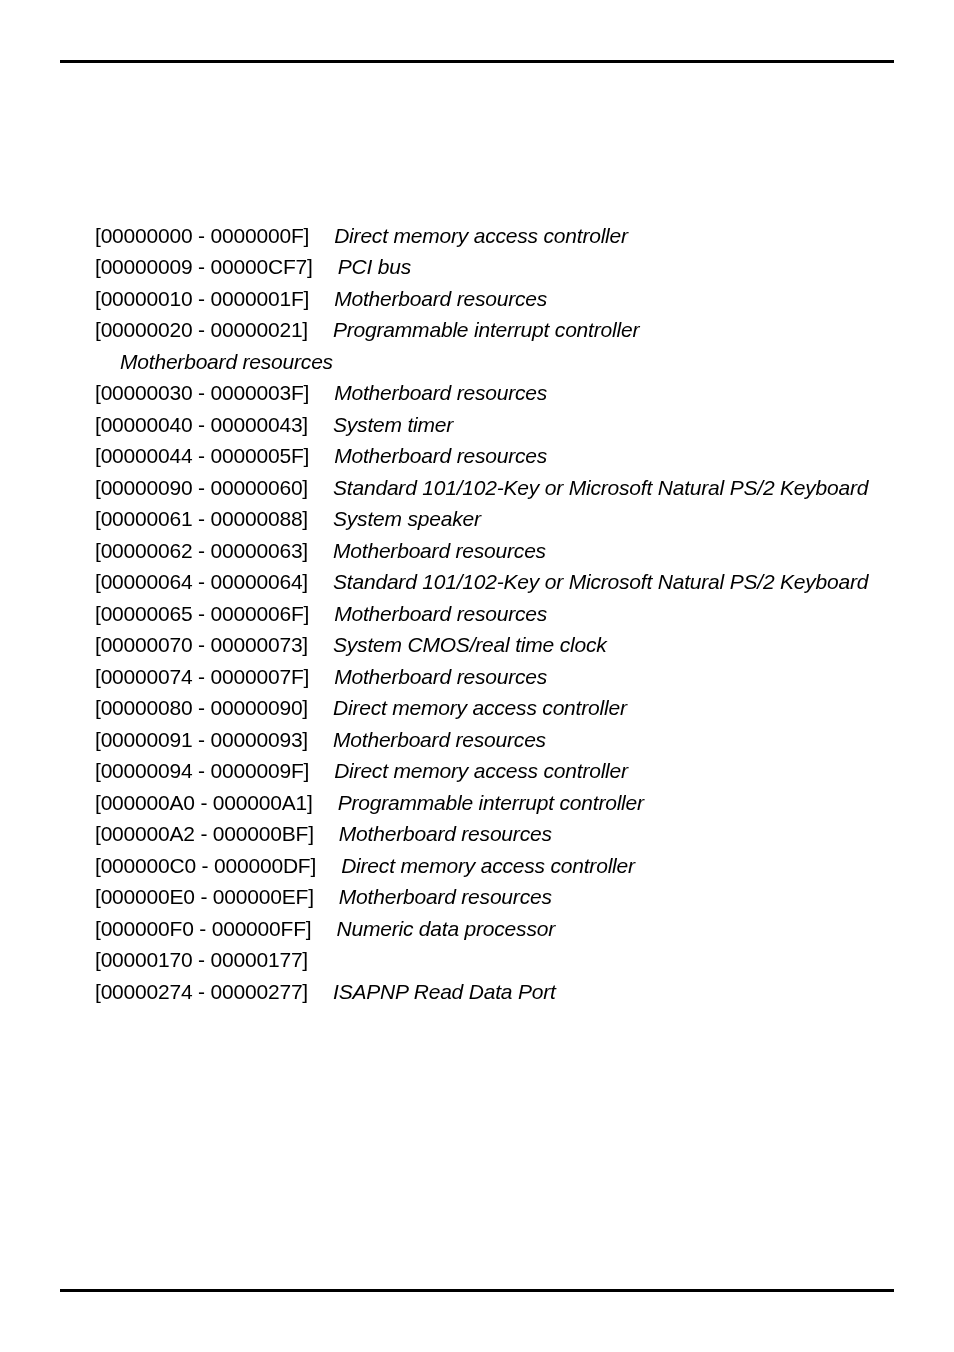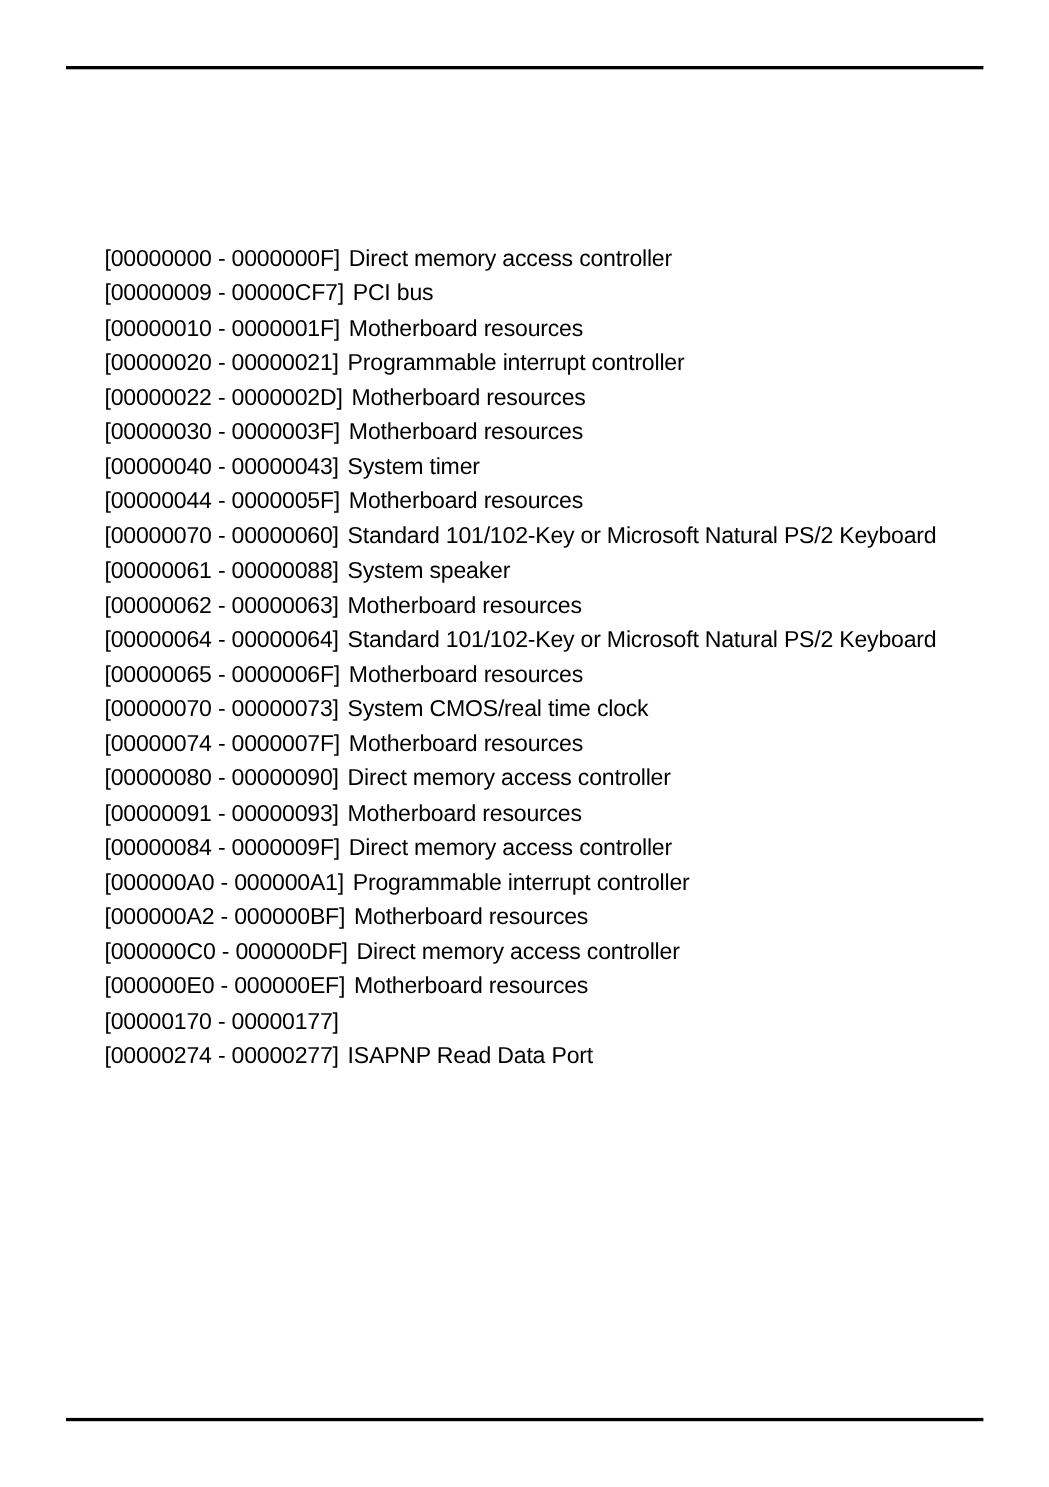--- a/index.html
+++ b/index.html
@@ -36,22 +36,23 @@
       align-items: center;
       height: 31.5px;
       white-space: nowrap;
     }
     .resource-range {
       display: inline-block;
       letter-spacing: -0.2px;
     }
     .resource-desc {
       display: inline-block;
-      margin-left: 8px;
+      margin-left: 25px;
       letter-spacing: -0.2px;
+      font-style: italic;
     }
     .bottom-border {
       position: absolute;
       bottom: 60px;
       left: 60px;
       right: 60px;
       height: 3px;
       background: #000000;
     }
   </style>
@@ -71,37 +72,36 @@
   </div>
   <div class="resource-row">
     <span class="resource-range">[00000010 - 0000001F]</span>
     <span class="resource-desc">Motherboard resources</span>
   </div>
   <div class="resource-row">
     <span class="resource-range">[00000020 - 00000021]</span>
     <span class="resource-desc">Programmable interrupt controller</span>
   </div>
   <div class="resource-row">
-    <span class="resource-range">[00000022 - 0000002D]</span>
     <span class="resource-desc">Motherboard resources</span>
   </div>
   <div class="resource-row">
     <span class="resource-range">[00000030 - 0000003F]</span>
     <span class="resource-desc">Motherboard resources</span>
   </div>
   <div class="resource-row">
     <span class="resource-range">[00000040 - 00000043]</span>
     <span class="resource-desc">System timer</span>
   </div>
   <div class="resource-row">
     <span class="resource-range">[00000044 - 0000005F]</span>
     <span class="resource-desc">Motherboard resources</span>
   </div>
   <div class="resource-row">
-    <span class="resource-range">[00000070 - 00000060]</span>
+    <span class="resource-range">[00000090 - 00000060]</span>
     <span class="resource-desc">Standard 101/102-Key or Microsoft Natural PS/2 Keyboard</span>
   </div>
   <div class="resource-row">
     <span class="resource-range">[00000061 - 00000088]</span>
     <span class="resource-desc">System speaker</span>
   </div>
   <div class="resource-row">
     <span class="resource-range">[00000062 - 00000063]</span>
     <span class="resource-desc">Motherboard resources</span>
   </div>
@@ -123,40 +123,44 @@
   </div>
   <div class="resource-row">
     <span class="resource-range">[00000080 - 00000090]</span>
     <span class="resource-desc">Direct memory access controller</span>
   </div>
   <div class="resource-row">
     <span class="resource-range">[00000091 - 00000093]</span>
     <span class="resource-desc">Motherboard resources</span>
   </div>
   <div class="resource-row">
-    <span class="resource-range">[00000084 - 0000009F]</span>
+    <span class="resource-range">[00000094 - 0000009F]</span>
     <span class="resource-desc">Direct memory access controller</span>
   </div>
   <div class="resource-row">
     <span class="resource-range">[000000A0 - 000000A1]</span>
     <span class="resource-desc">Programmable interrupt controller</span>
   </div>
   <div class="resource-row">
     <span class="resource-range">[000000A2 - 000000BF]</span>
     <span class="resource-desc">Motherboard resources</span>
   </div>
   <div class="resource-row">
     <span class="resource-range">[000000C0 - 000000DF]</span>
     <span class="resource-desc">Direct memory access controller</span>
   </div>
   <div class="resource-row">
     <span class="resource-range">[000000E0 - 000000EF]</span>
     <span class="resource-desc">Motherboard resources</span>
   </div>
   <div class="resource-row">
+    <span class="resource-range">[000000F0 - 000000FF]</span>
+    <span class="resource-desc">Numeric data processor</span>
+  </div>
+  <div class="resource-row">
     <span class="resource-range">[00000170 - 00000177]</span>
   </div>
   <div class="resource-row">
     <span class="resource-range">[00000274 - 00000277]</span>
     <span class="resource-desc">ISAPNP Read Data Port</span>
   </div>
 </div>
 
 <div class="bottom-border"></div>
 

